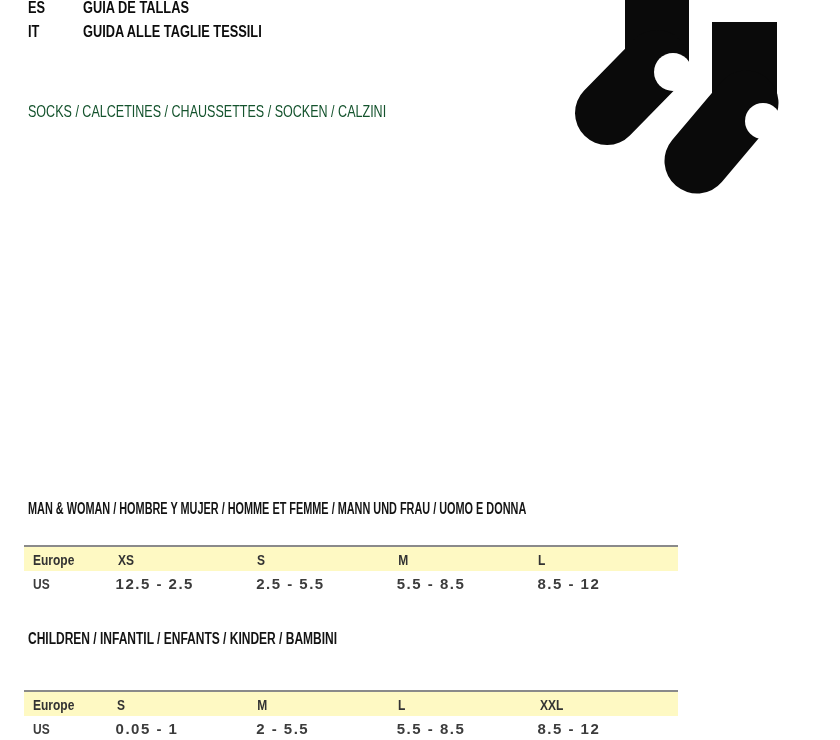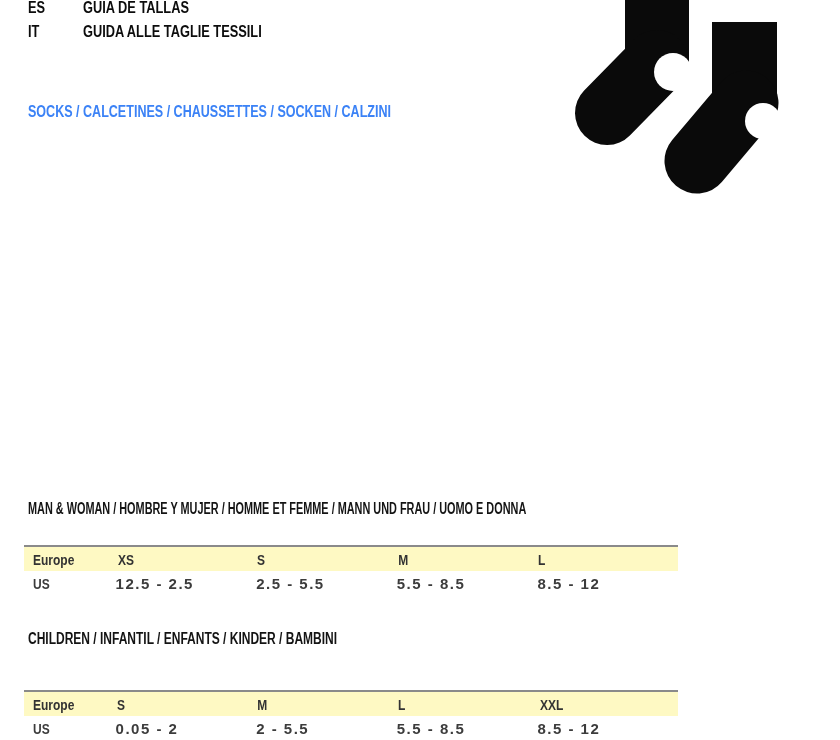--- a/index.html
+++ b/index.html
@@ -13,21 +13,21 @@
   .sx68{transform:scaleX(0.68);transform-origin:0 50%;}
   .sx75{transform:scaleX(0.75);transform-origin:0 50%;}
   .sx76{transform:scaleX(0.76);transform-origin:0 50%;}
   .sx80{transform:scaleX(0.80);transform-origin:0 50%;}
   .sx80c{display:inline-block;white-space:nowrap;transform:scaleX(0.80);transform-origin:50% 50%;}
 
   .langs{position:absolute;left:28px;top:-4px;}
   .lang-row{display:flex;align-items:center;height:23.7px;font-size:16px;font-weight:700;color:#0c0c0c;}
   .lang-code{width:55px;}
 
-  .product-line{position:absolute;left:28px;top:102px;font-size:16.5px;font-weight:700;color:#3b82f6;}
+  .product-line{position:absolute;left:28px;top:102px;font-size:16.5px;font-weight:400;color:#14532d;}
 
   .socks-svg{position:absolute;left:558px;top:0;width:262px;height:200px;}
 
   .tbl-title{position:absolute;left:28px;font-size:16px;font-weight:700;color:#141414;}
   .title-man{top:500px;}
   .title-child{top:630px;}
 
   table.size-table{
     position:absolute;left:24px;width:654px;
     border-collapse:collapse;table-layout:fixed;
@@ -125,19 +125,19 @@
       <th class="region-cell"><span class="sx80">Europe</span></th>
       <th><span class="sx80c">S</span></th>
       <th><span class="sx80c">M</span></th>
       <th><span class="sx80c">L</span></th>
       <th><span class="sx80c">XXL</span></th>
     </tr>
   </thead>
   <tbody>
     <tr>
       <td class="region-cell"><span class="sx80">US</span></td>
-      <td><span class="val">0.05 - 2</span></td>
+      <td><span class="val">0.05 - 1</span></td>
       <td><span class="val">2 - 5.5</span></td>
       <td><span class="val">5.5 - 8.5</span></td>
       <td><span class="val">8.5 - 12</span></td>
     </tr>
   </tbody>
 </table>
 
 </body></html>

